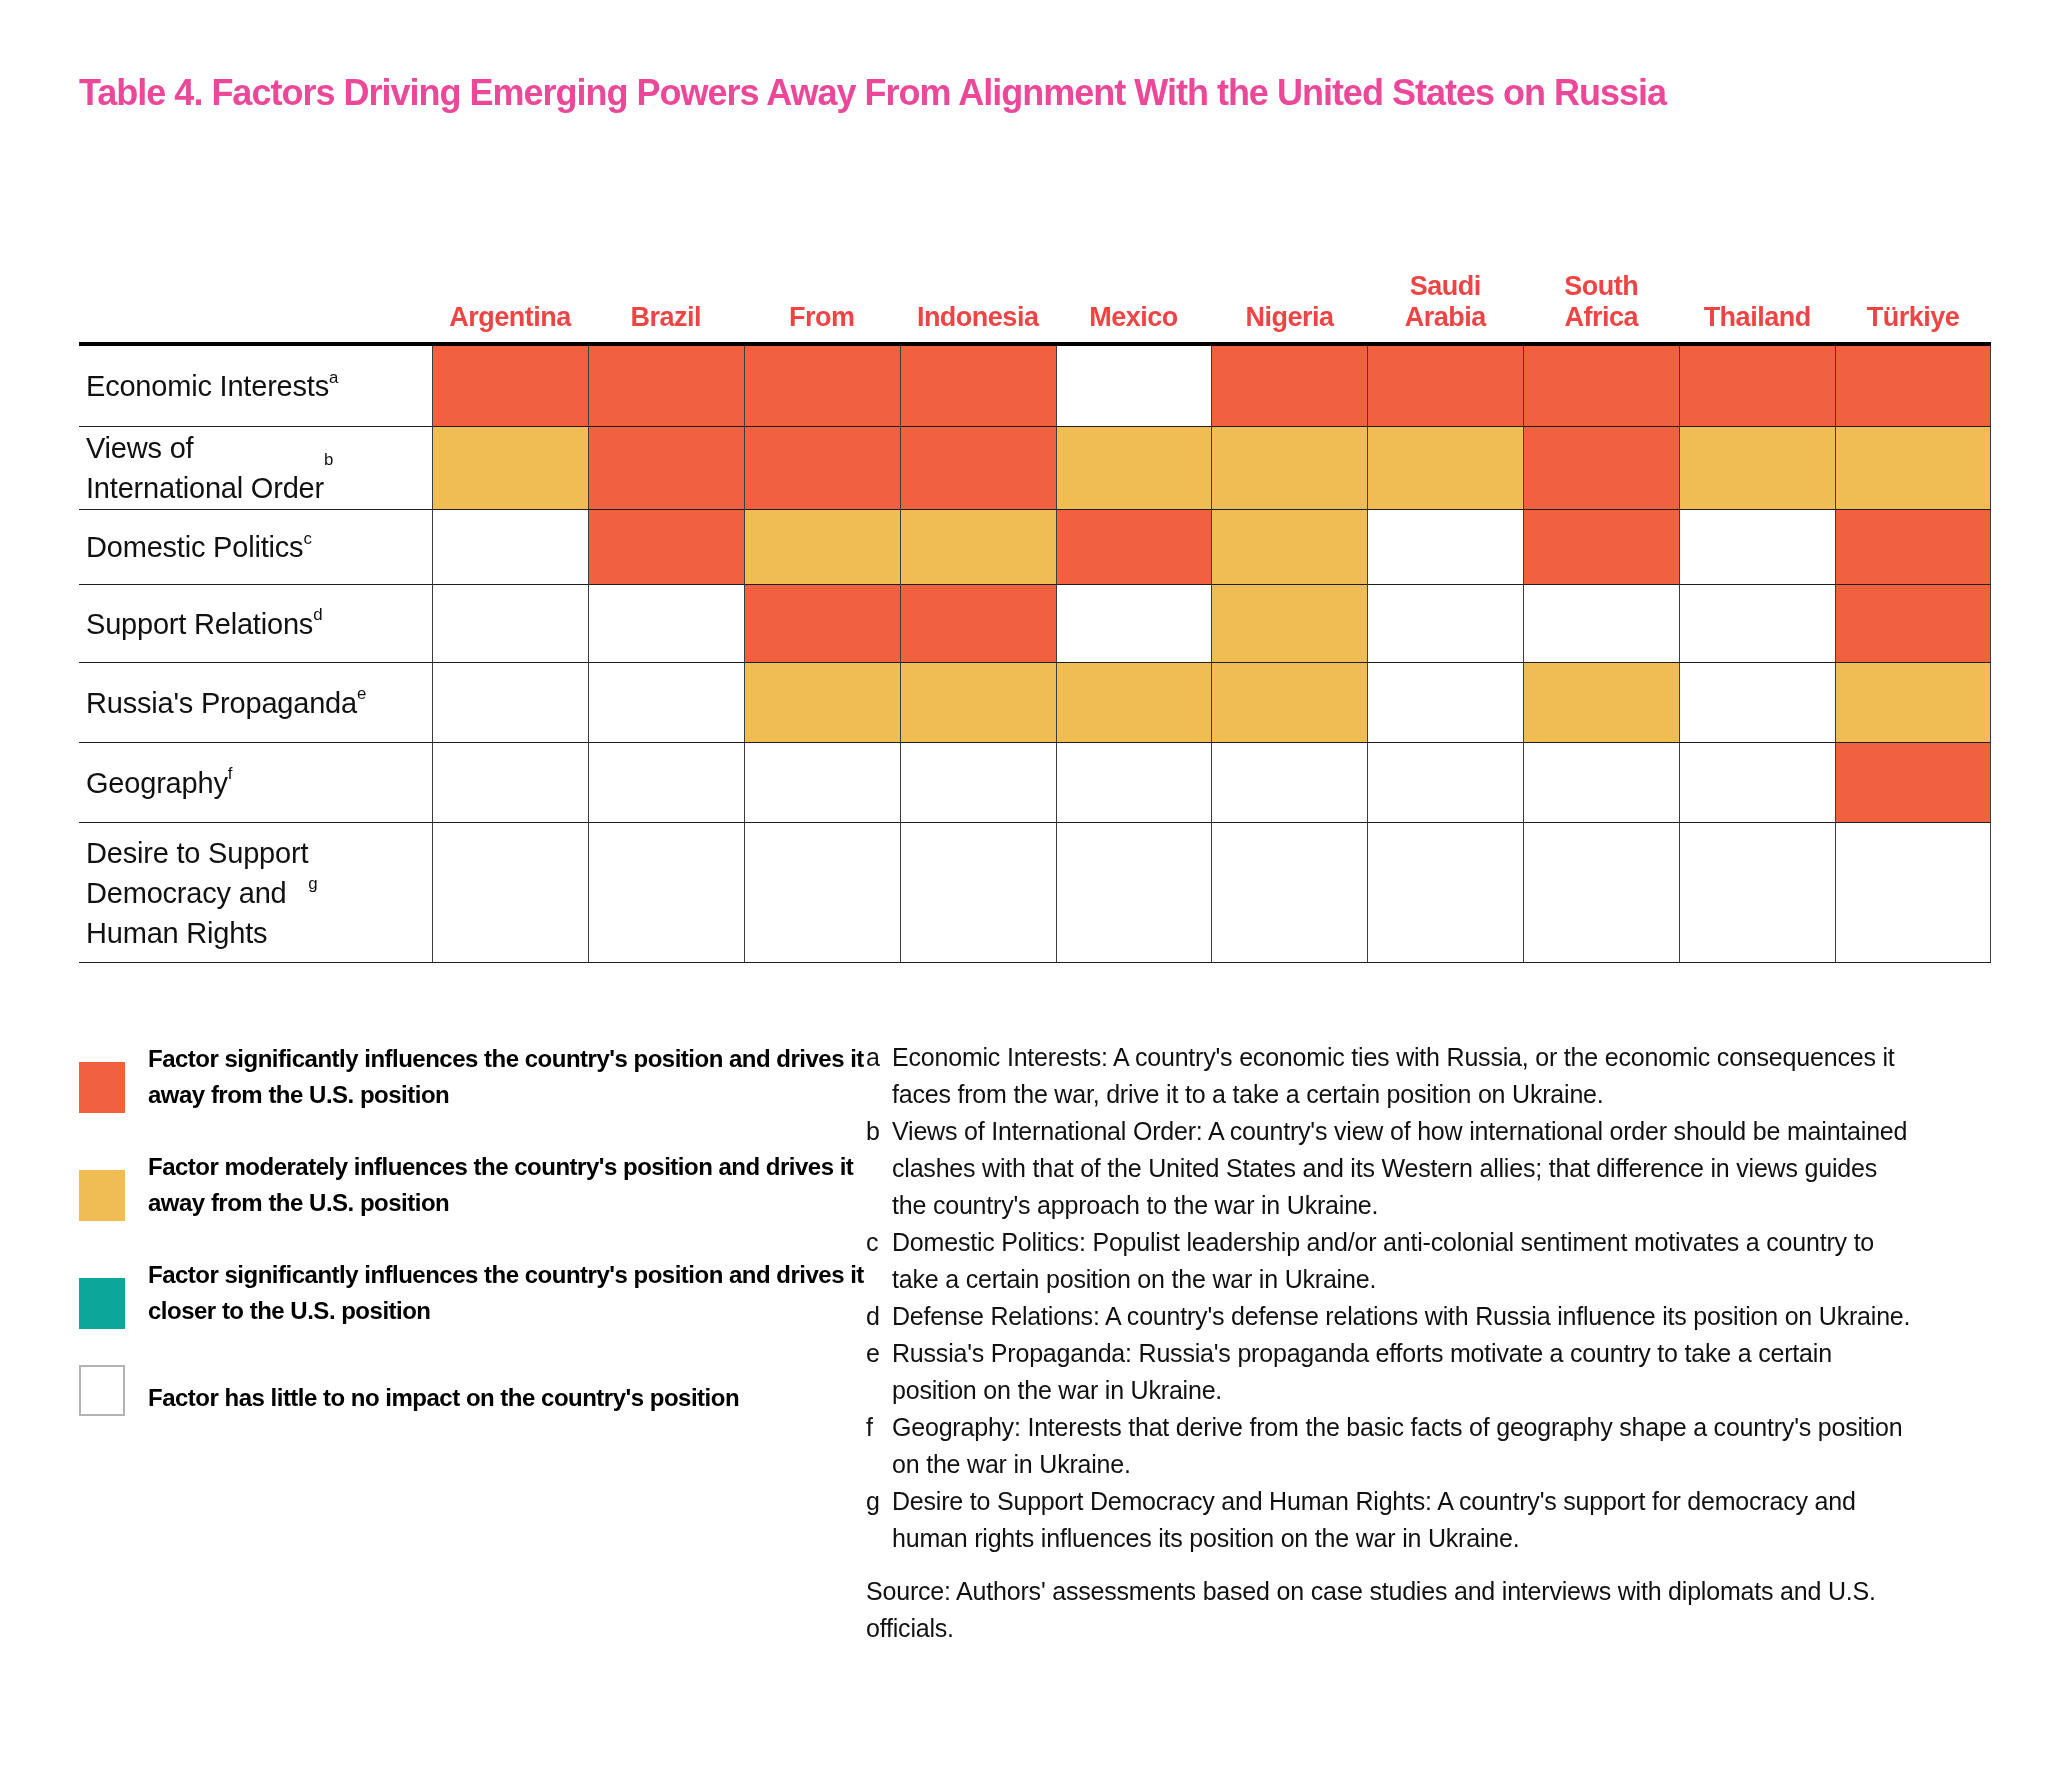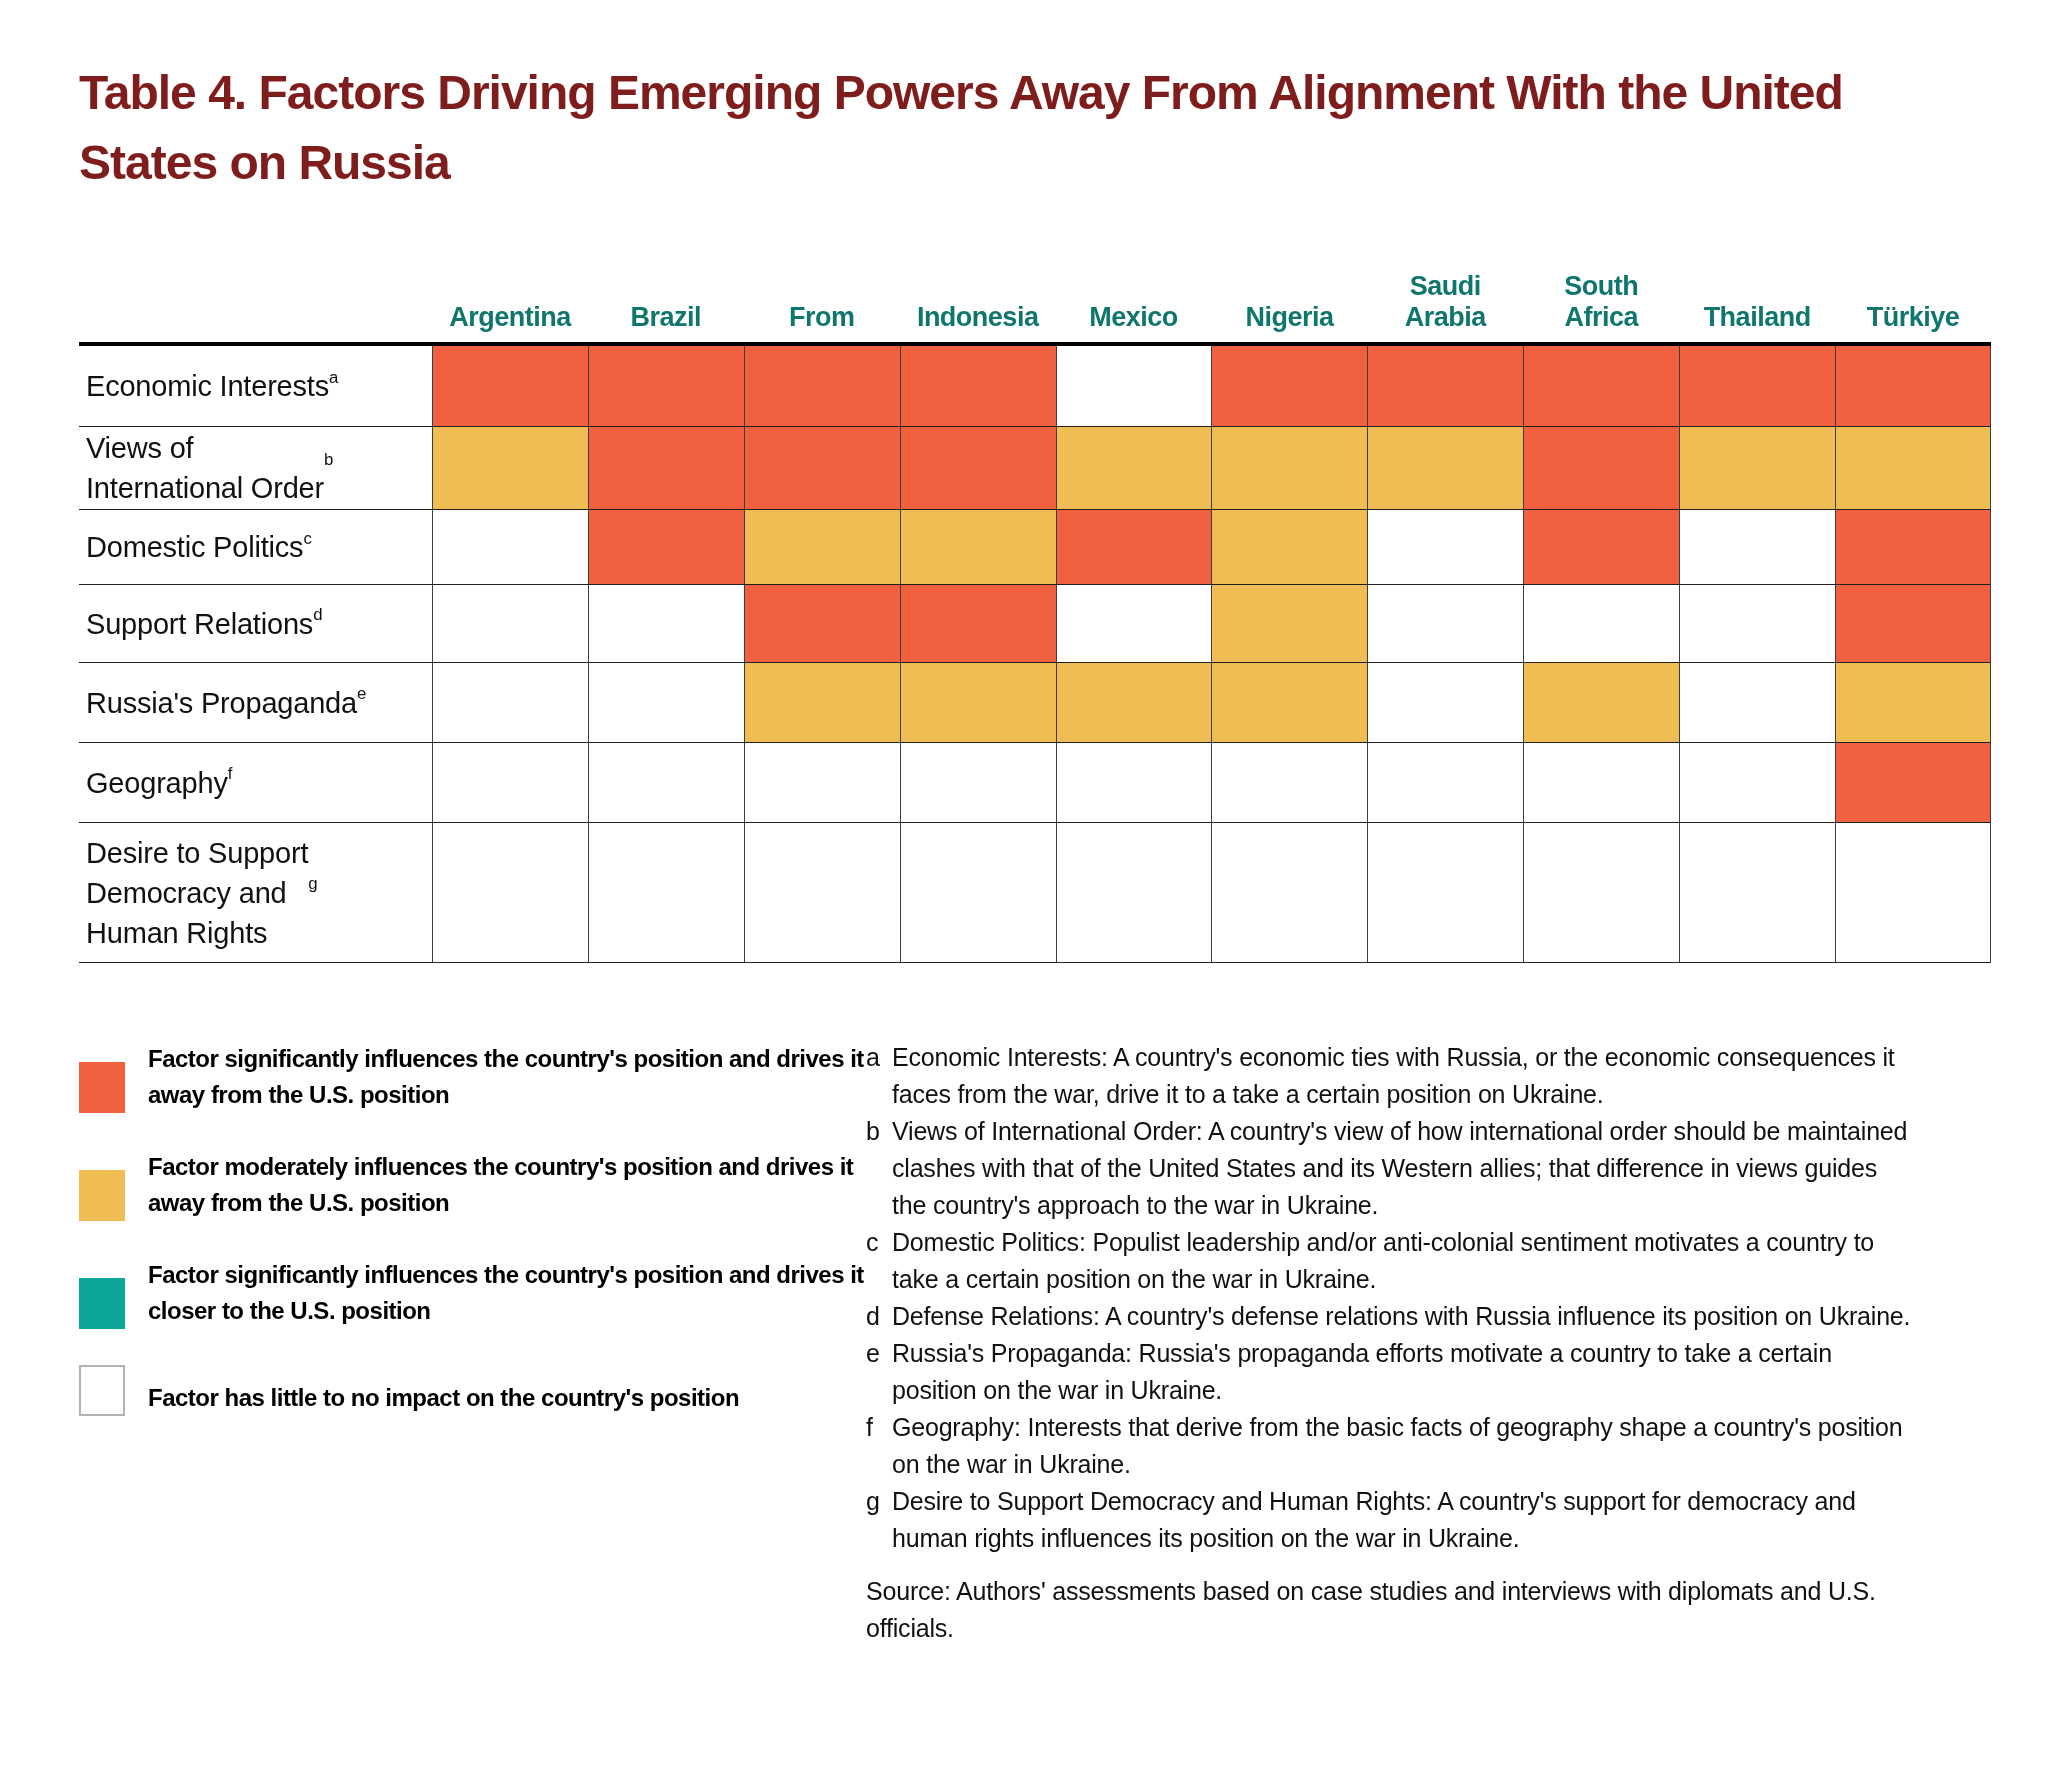--- a/index.html
+++ b/index.html
@@ -7,32 +7,32 @@
     position:relative;
     width:2066px;height:1776px;
     background:#ffffff;
     font-family:"Liberation Sans","DejaVu Sans",sans-serif;
     color:#000;
     overflow:hidden;
   }
   
   #title{
     position:absolute;left:79px;top:58px;width:1795px;
-    font-size:48px;font-weight:700;letter-spacing:-1px;
-    line-height:70px;color:#7f1d1d;
+    font-size:36px;font-weight:700;letter-spacing:-1px;
+    line-height:70px;color:#ec4899;
   }
   
   #header-grid{
     position:absolute;left:79px;top:233px;width:1912px;height:107px;
     display:grid;grid-template-columns:353px repeat(10,1fr);
     align-items:end;
   }
   .colhead{
     text-align:center;font-size:27px;font-weight:700;letter-spacing:-0.5px;
-    line-height:31px;padding:0 3px 7px 3px;color:#0f766e;
+    line-height:31px;padding:0 3px 7px 3px;color:#ef4444;
   }
   
   #matrix{
     position:absolute;left:79px;top:342px;width:1912px;
     display:grid;
     grid-template-columns:353px repeat(10,1fr);
     grid-template-rows:81px 83px 75px 78px 80px 80px 140px;
     border-top:4px solid #000;
   }
   .rowlabel{

